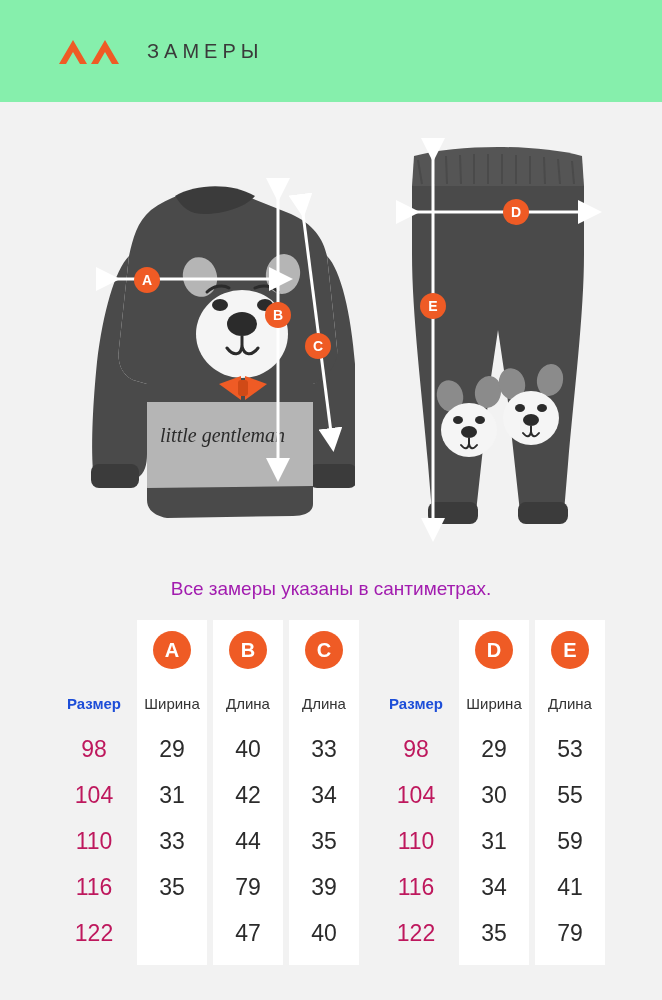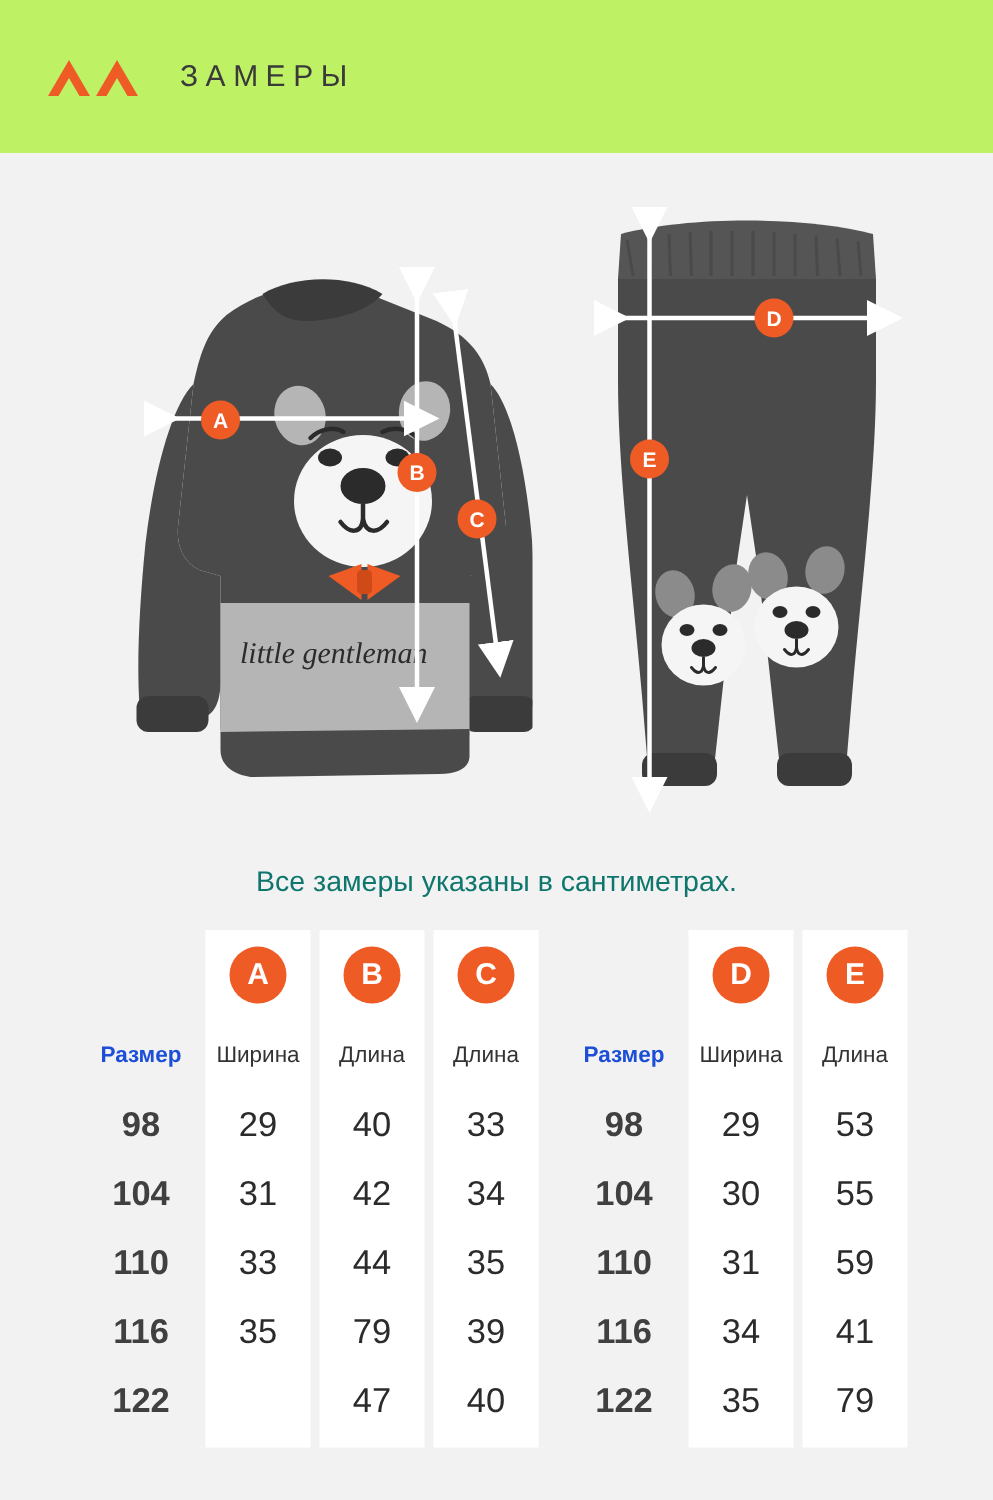--- a/index.html
+++ b/index.html
@@ -19,24 +19,24 @@
     height: 1000px;
     background: #f2f2f2;
     box-sizing: border-box;
   }
   
   .header {
     position: absolute;
     top: 0; left: 0;
     width: 662px;
     height: 102px;
-    background: #bef264;
-    display: flex;
-    align-items: center;
-    padding-left: 32px;
+    background: #86efac;
+    display: flex;
+    align-items: center;
+    padding-left: 59px;
     box-sizing: border-box;
   }
   .logo {
     width: 62px;
     height: 30px;
     position: relative;
     margin-right: 26px;
   }
   .logo svg { display: block; }
   .brand-title {
@@ -73,21 +73,21 @@
     box-sizing: border-box;
   }
   
   .caption {
     position: absolute;
     top: 578px;
     left: 0;
     width: 662px;
     text-align: center;
     font-size: 19px;
-    color: #0f766e;
+    color: #a21caf;
   }
   
   .tables {
     position: absolute;
     top: 620px;
     left: 0;
     width: 662px;
     height: 345px;
     display: flex;
     justify-content: center;
@@ -144,22 +144,22 @@
   .cell {
     height: 46px;
     display: flex;
     align-items: center;
     justify-content: center;
     font-size: 23px;
     color: #2b2b2b;
     width: 100%;
   }
   .cell.size {
-    color: #404040;
-    font-weight: 700;
+    color: #be185d;
+    font-weight: 400;
     text-align: center;
   }
   .spacer { height: 60px; width: 100%; }
   
   .arrow-layer { position: absolute; inset: 0; pointer-events: none; }
 </style>
 </head>
 <body>
 
 <div class="page">

